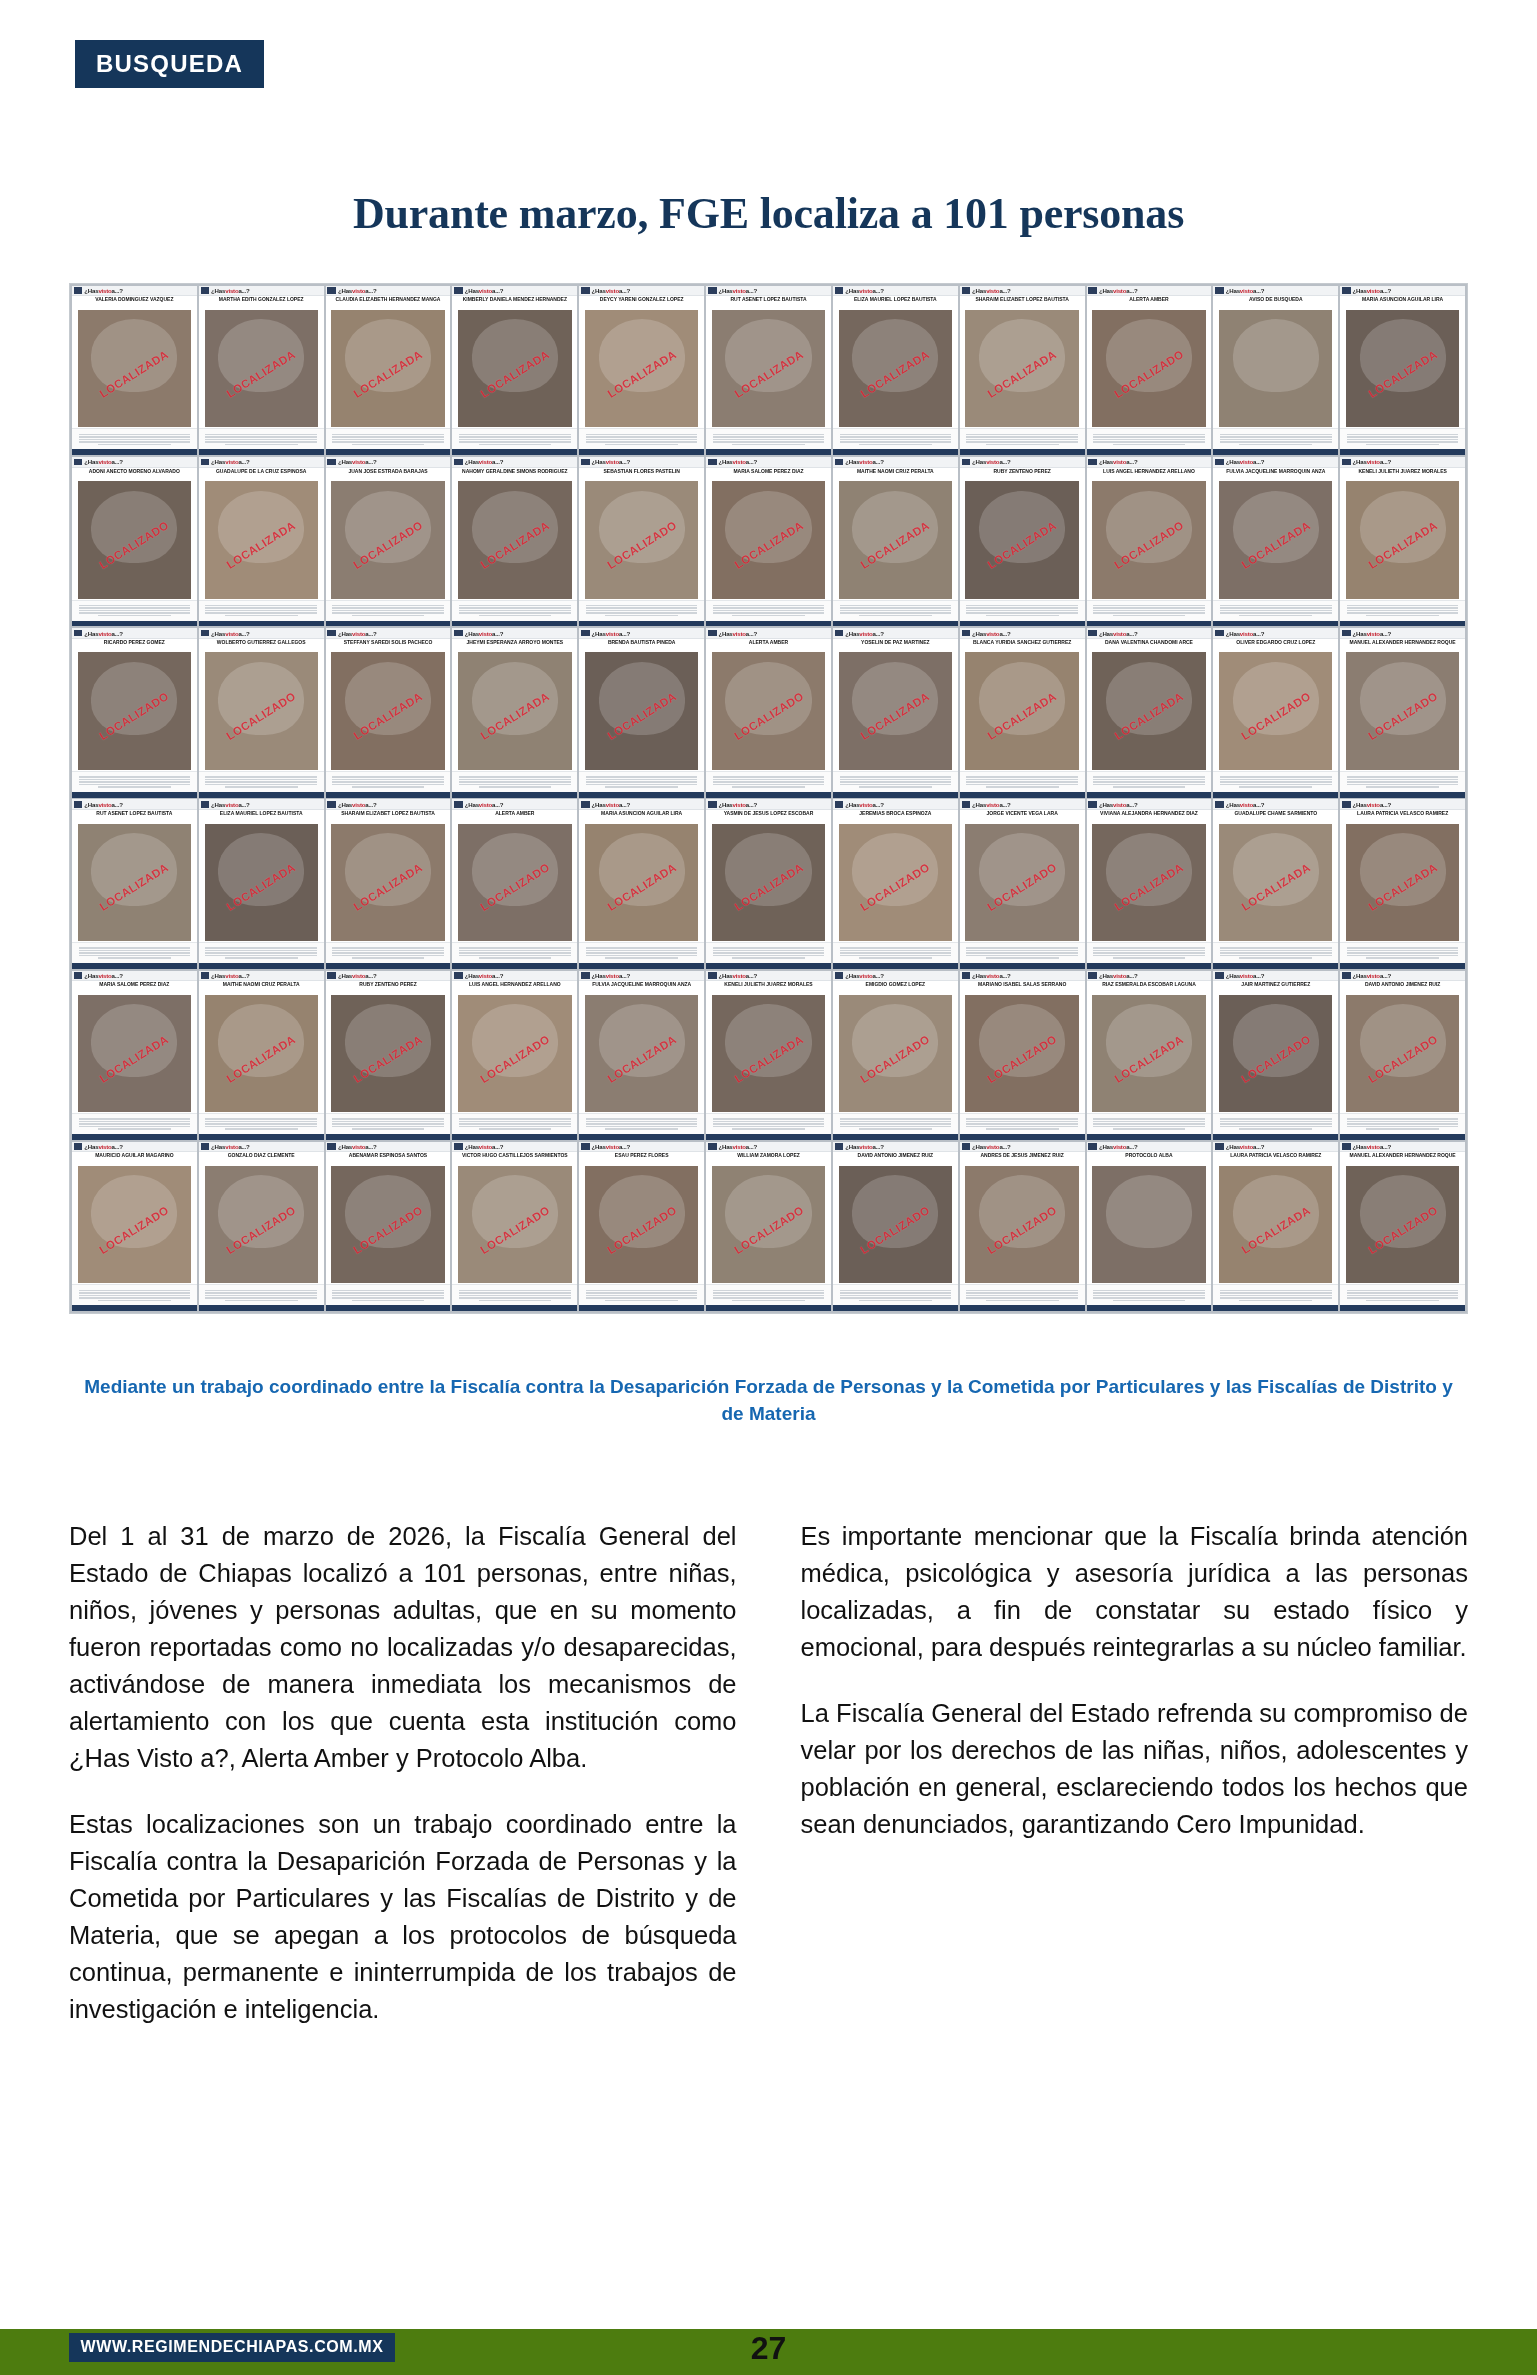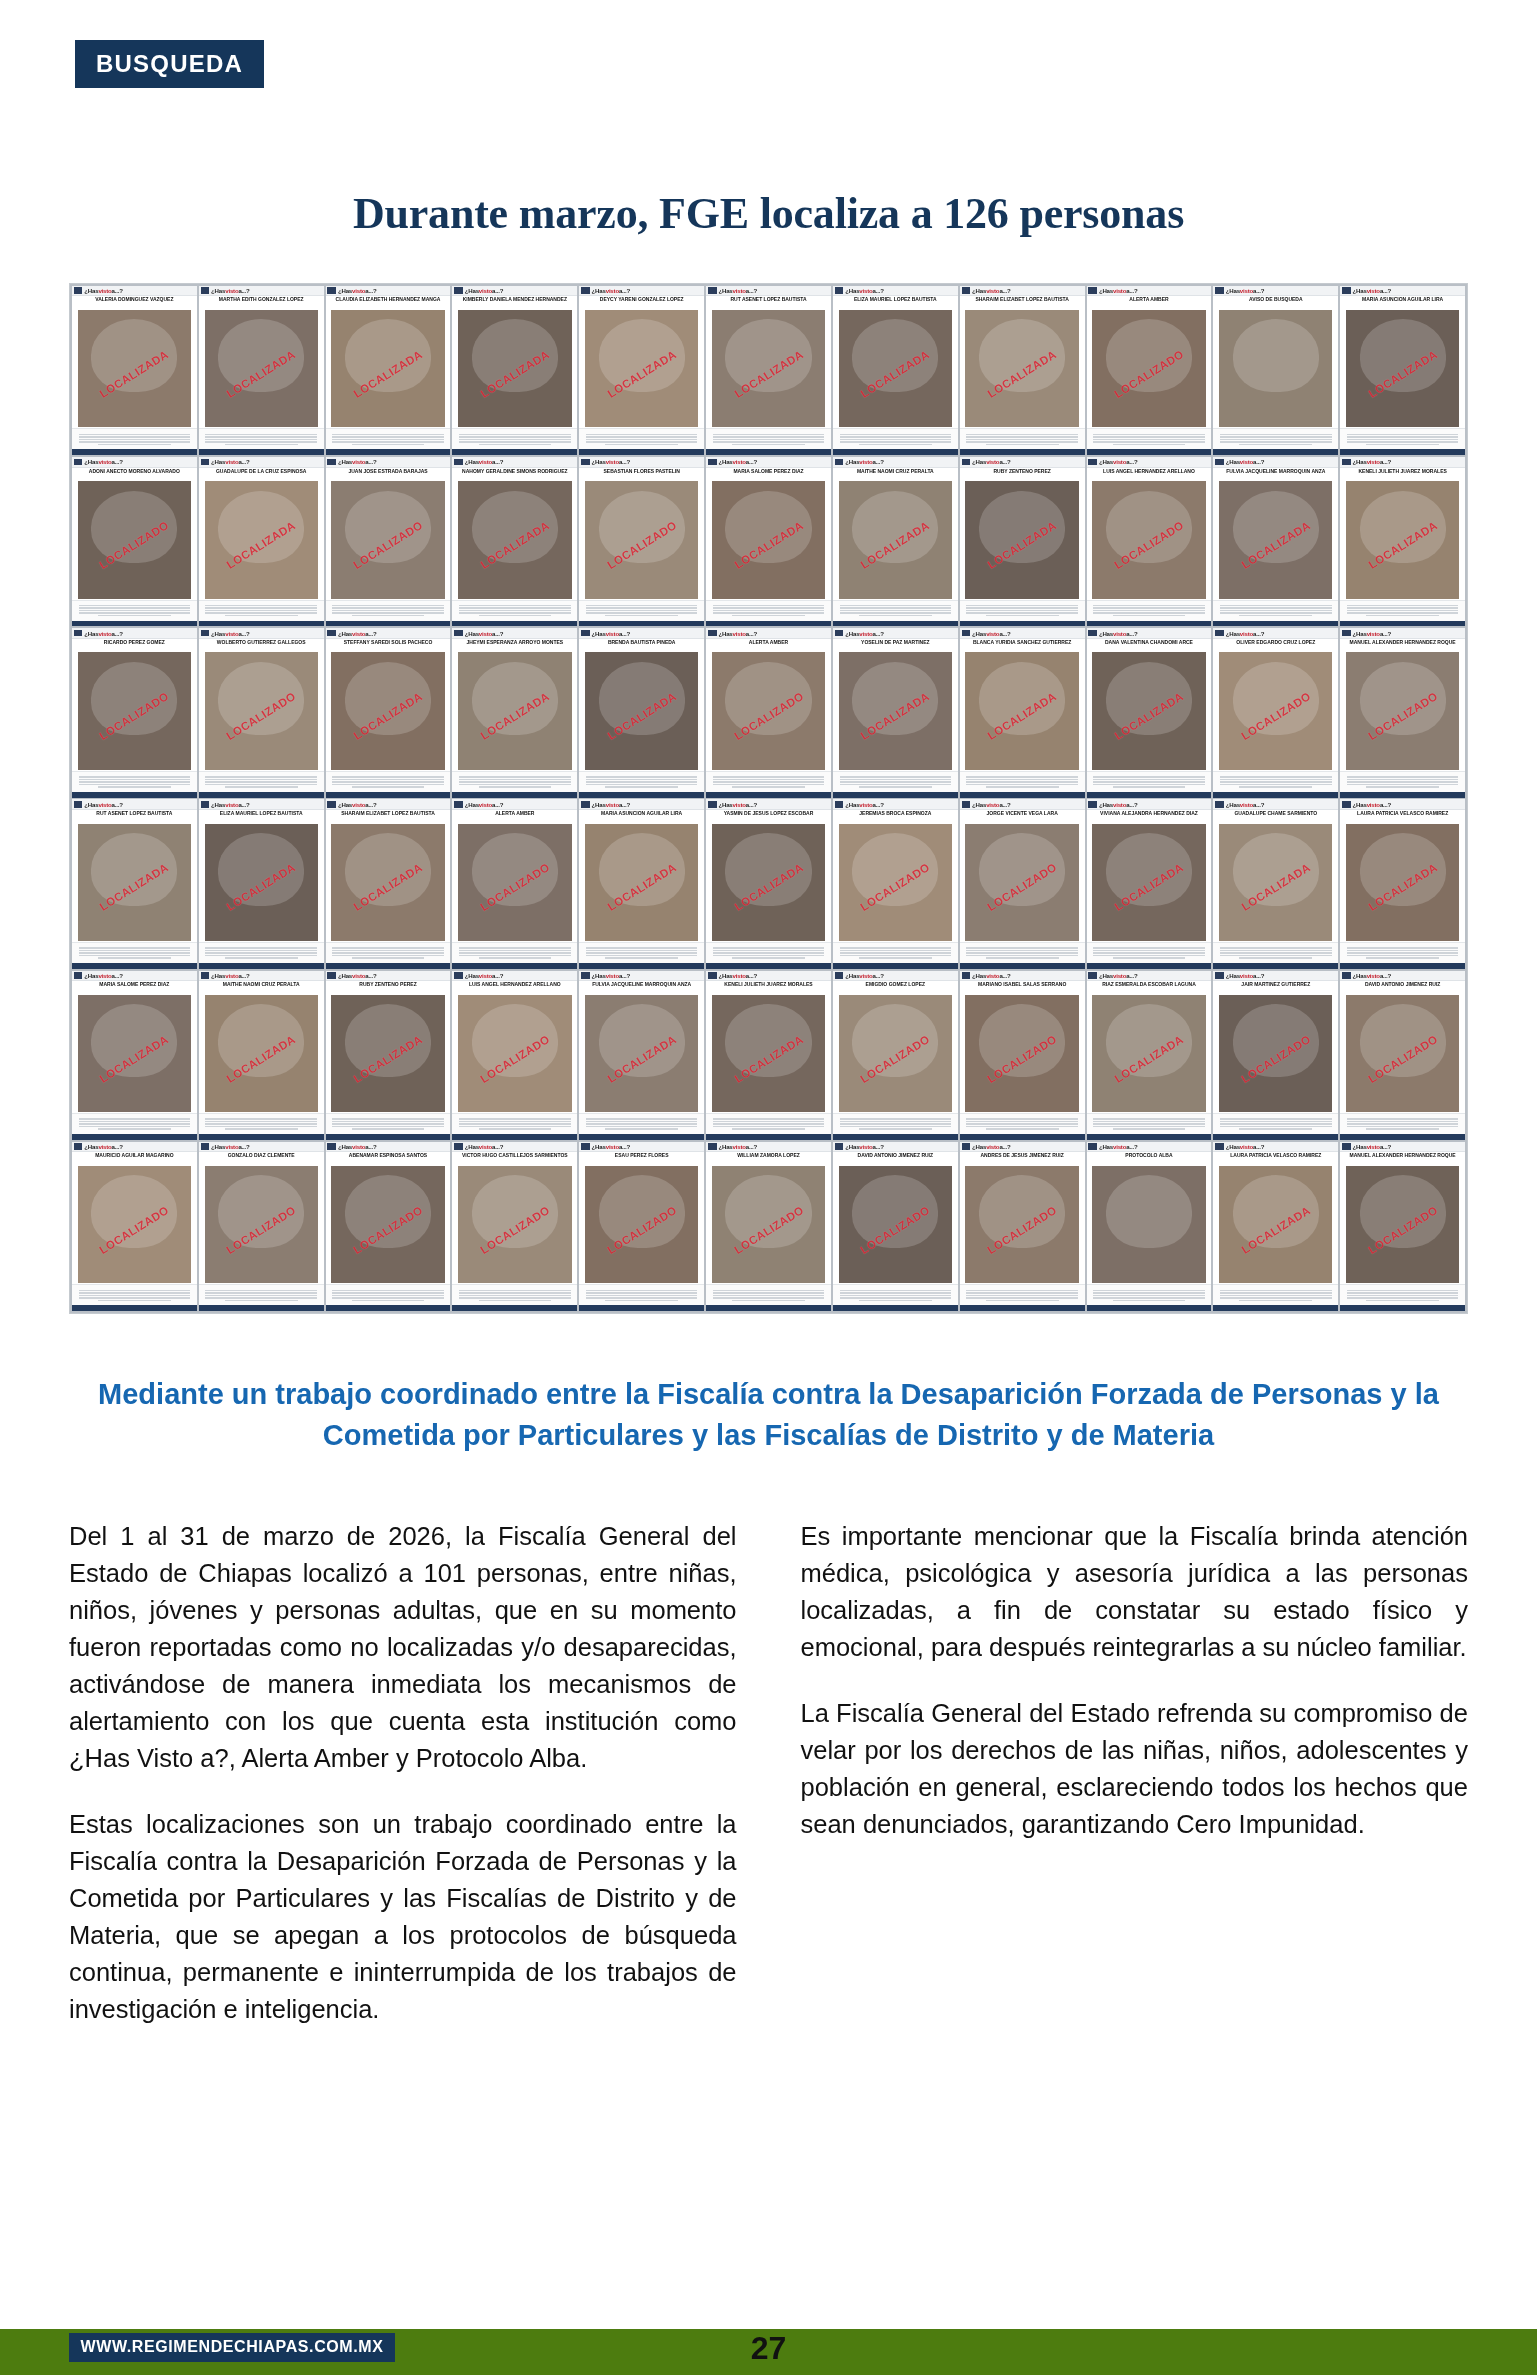--- a/index.html
+++ b/index.html
@@ -154,21 +154,21 @@
   }
 
   
   .deck {
     position: absolute;
     left: 77px;
     top: 1374px;
     width: 1383px;
     text-align: center;
     color: #1667b1;
-    font-size: 29px;
+    font-size: 19px;
     font-weight: bold;
     line-height: 1.42;
   }
 
   
   .cols {
     position: absolute;
     left: 69px;
     top: 1518px;
     width: 1399px;
@@ -215,21 +215,21 @@
     font-size: 32px;
     font-weight: bold;
     color: #111111;
   }
 </style>
 </head>
 <body>
 
 <div class="section-tag">BUSQUEDA</div>
 
-<h1 class="headline">Durante marzo, FGE localiza a 126 personas</h1>
+<h1 class="headline">Durante marzo, FGE localiza a 101 personas</h1>
 
 <div class="poster-wrap">
   <div class="poster-grid" id="poster-grid">
       <div class="poster-card">
         <div class="pc-head">
           <div class="pc-logo"></div>
           <div class="pc-hasvisto">¿Has<i>visto</i>a...?</div>
         </div>
         <div class="pc-name">VALERIA DOMINGUEZ VAZQUEZ</div>
         <div class="pc-photo" style="background: rgb(140, 122, 107);"></div>

